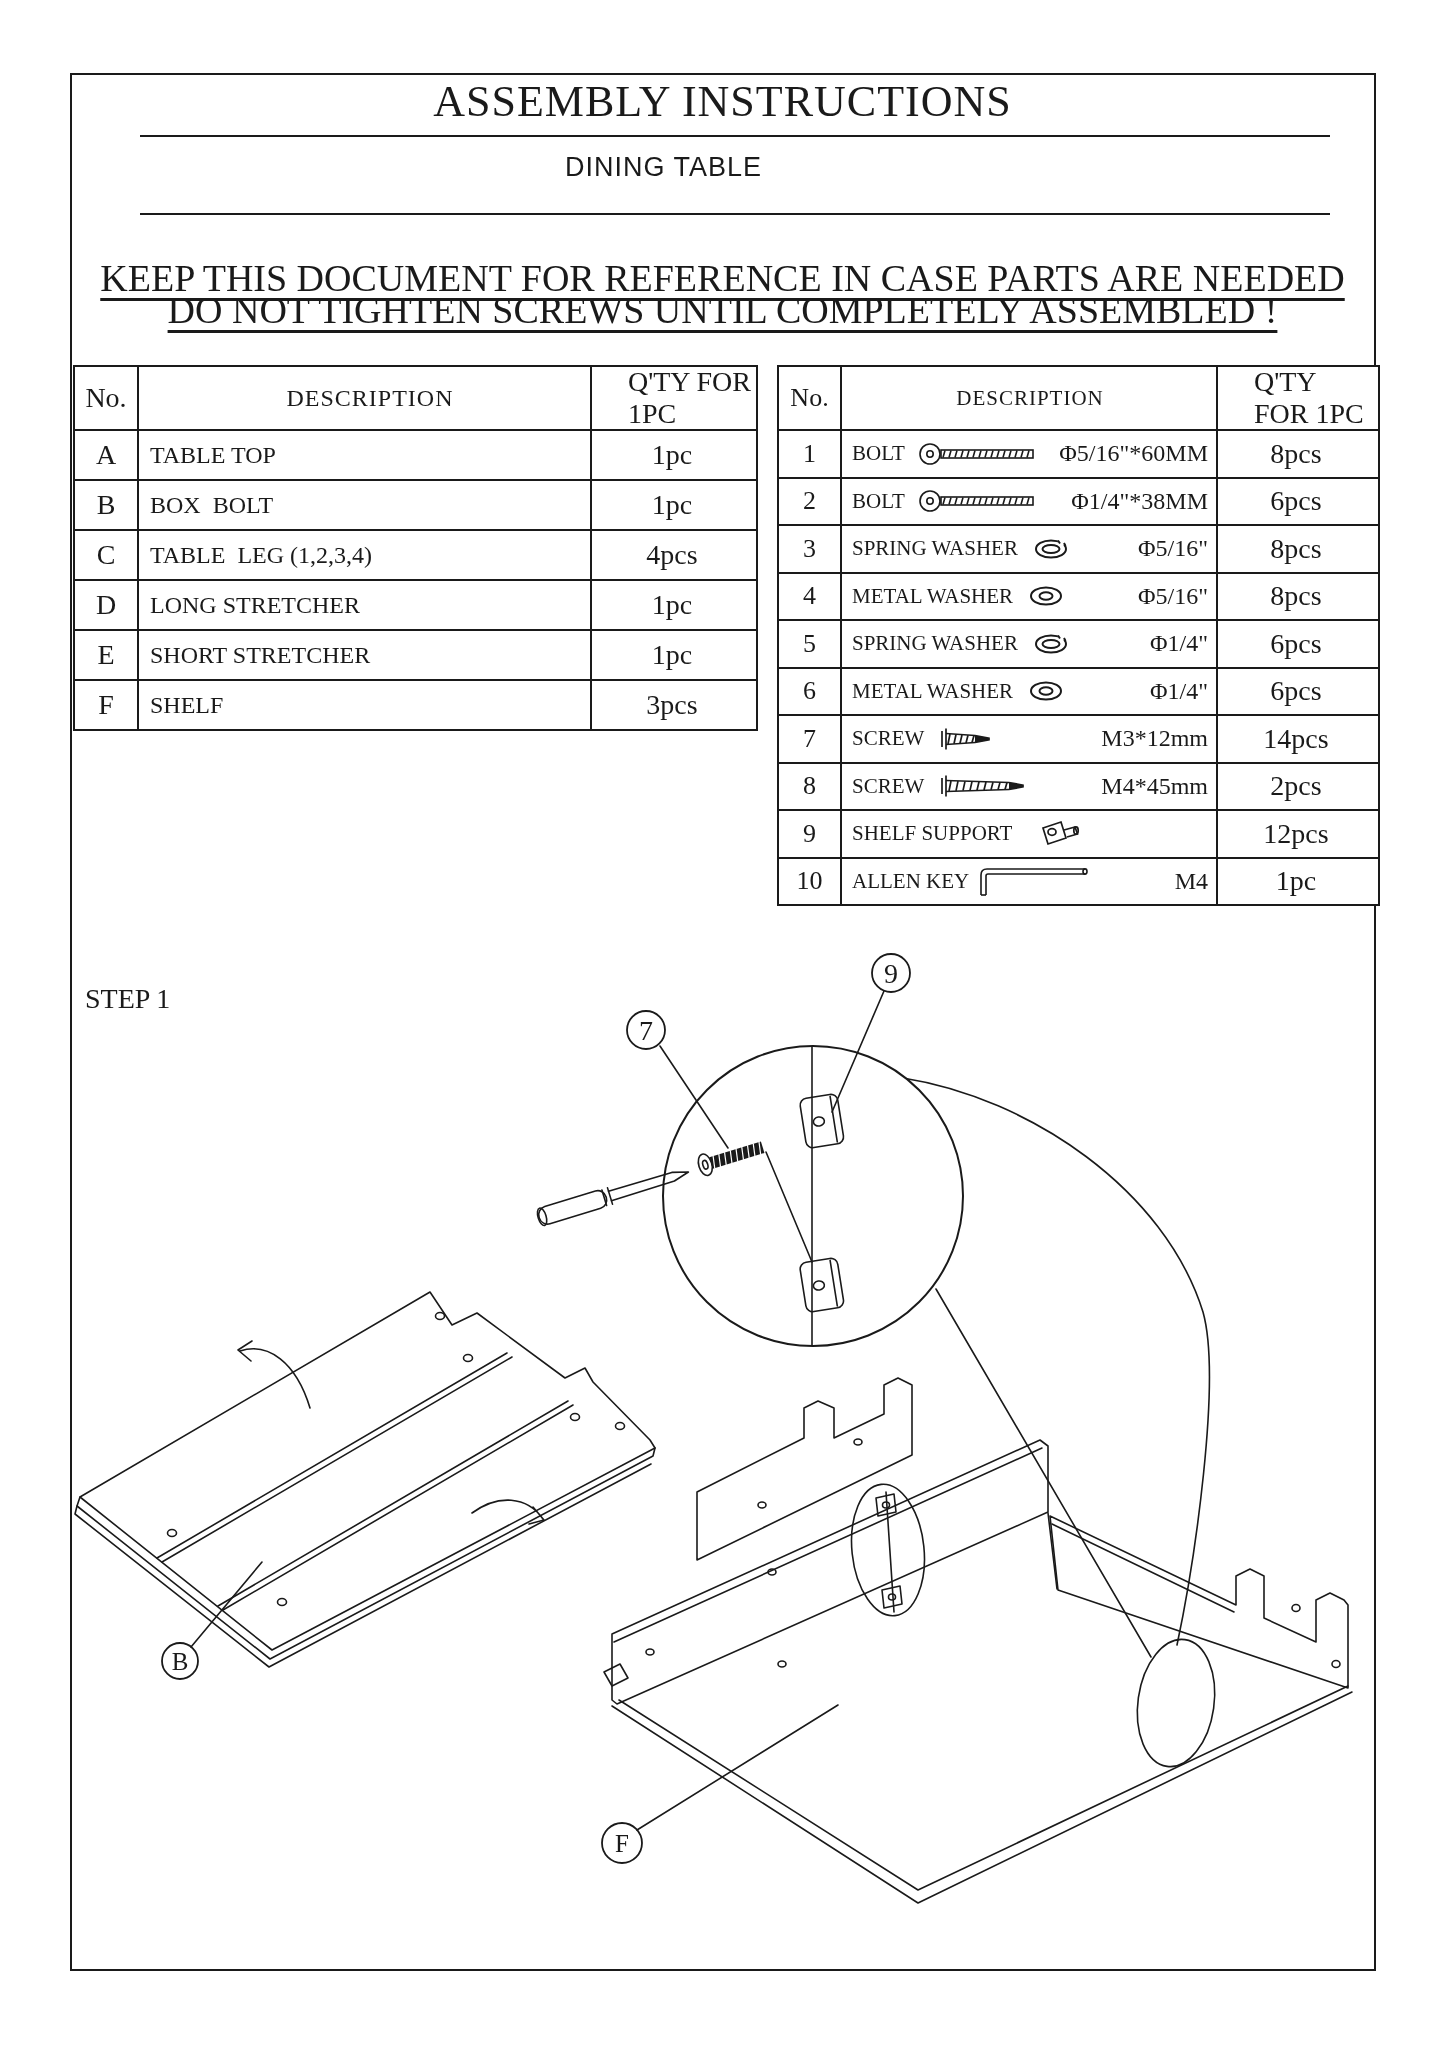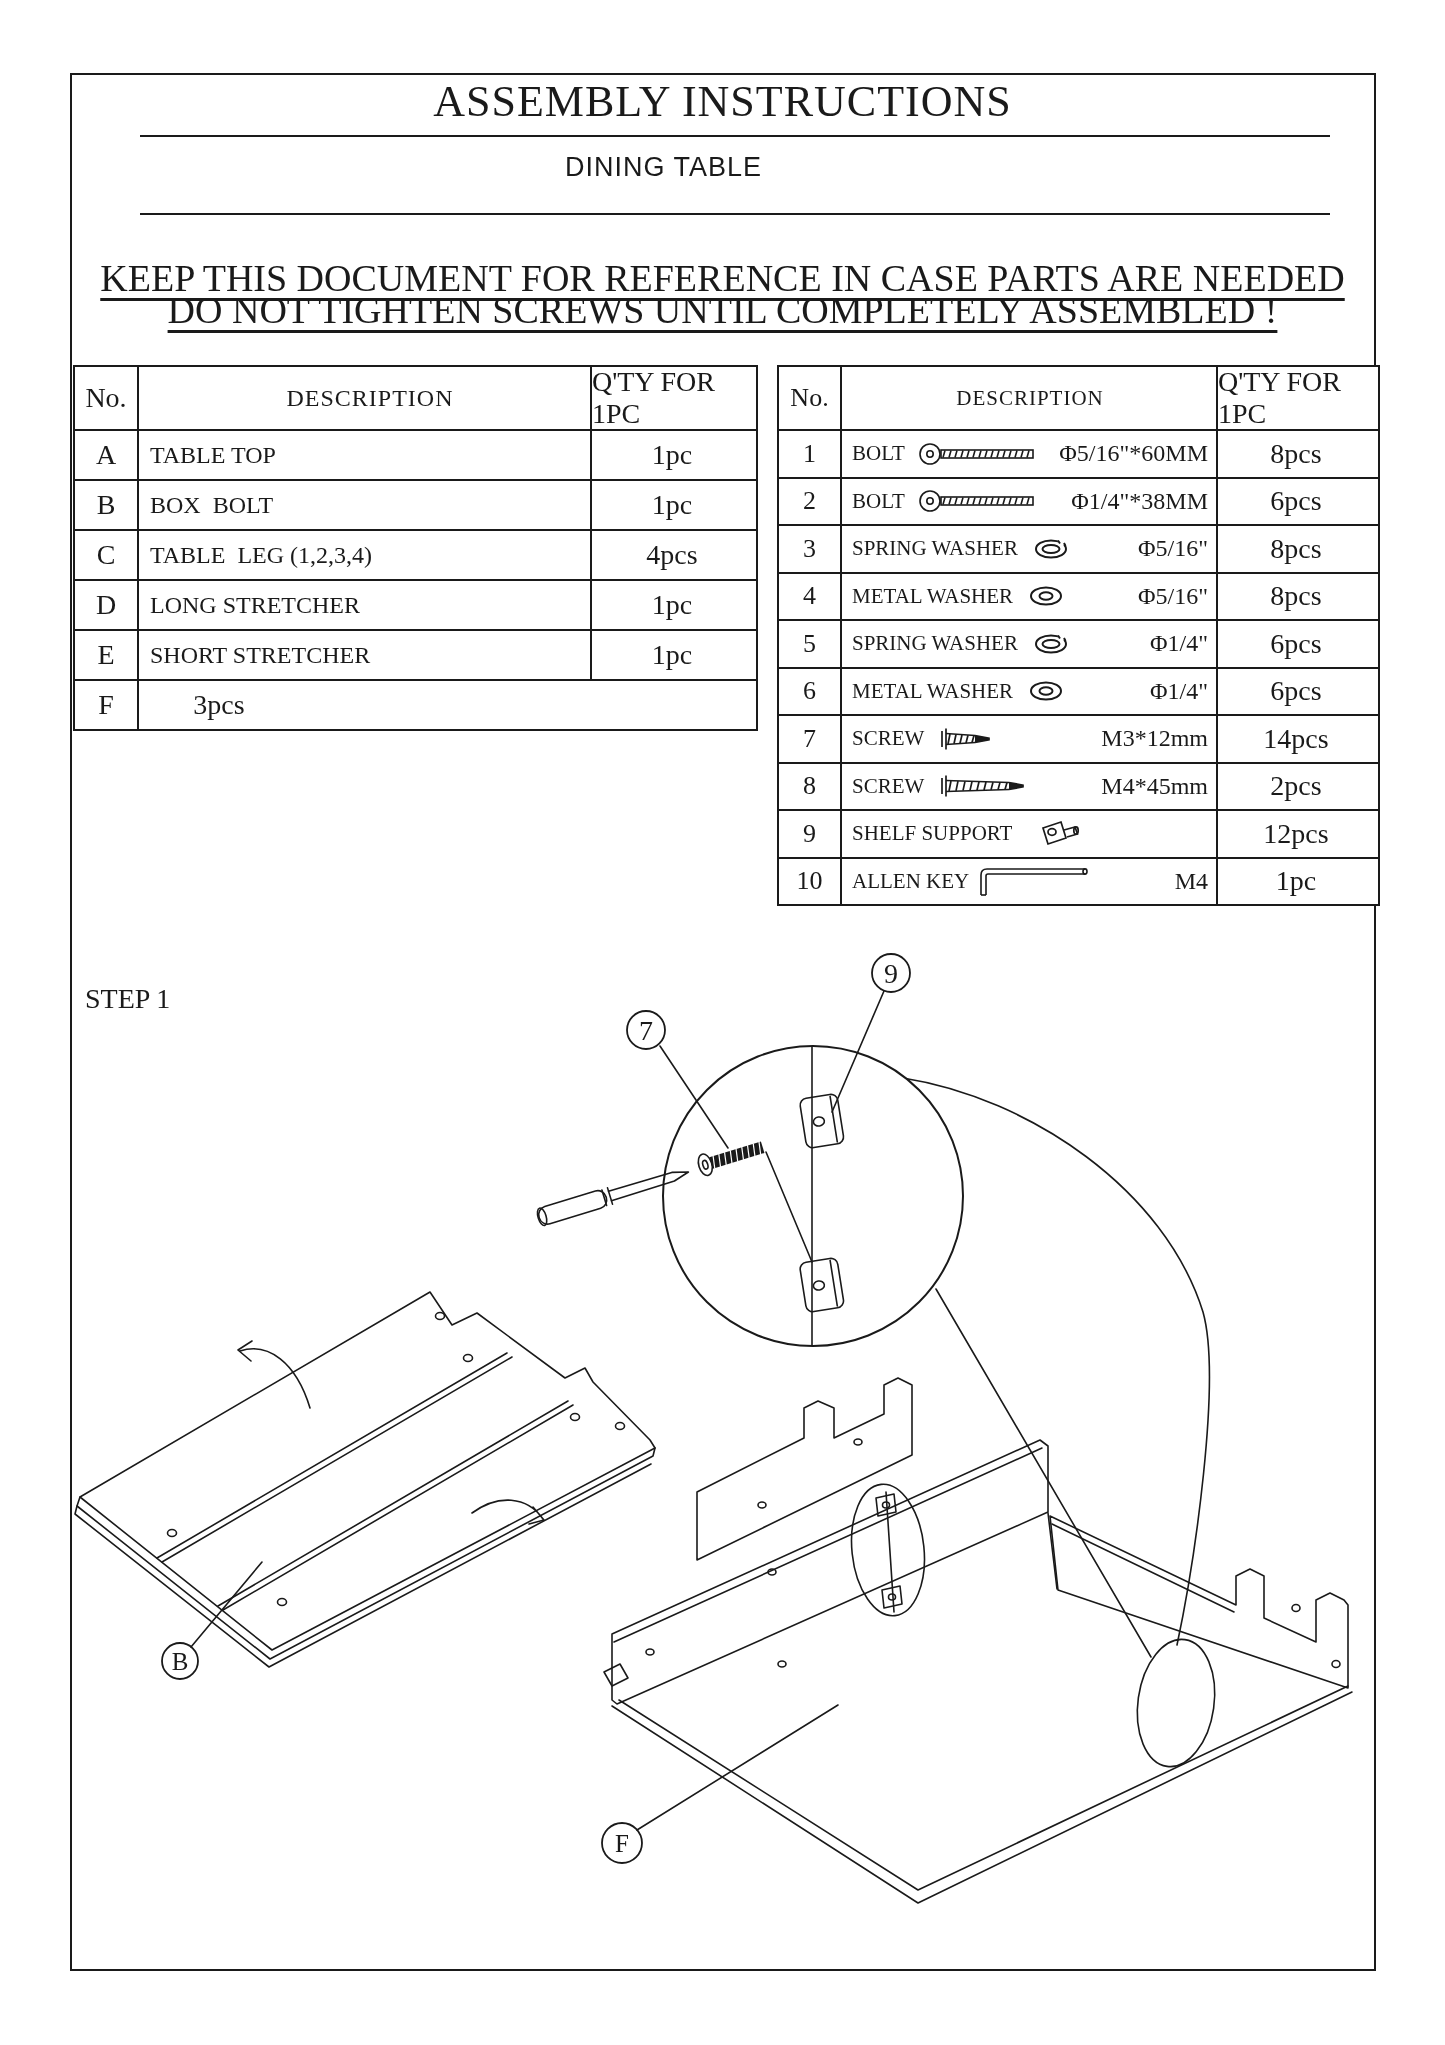--- a/index.html
+++ b/index.html
@@ -15,21 +15,21 @@
   #warn1{top:256px;}
   #warn2{top:288px;}
 
   .ptable{border:2.5px solid #1a1a1a;background:#fff;}
   .trow{display:flex;border-top:2.5px solid #1a1a1a;align-items:stretch;}
   .trow:first-child{border-top:none;}
   .cell{display:flex;align-items:center;justify-content:center;border-left:2.5px solid #1a1a1a;box-sizing:border-box;overflow:hidden;}
   .cell:first-child{border-left:none;}
   .hdr-no{font-size:27px;}
   .hdr-desc{font-size:32px;letter-spacing:1px;}
-  .hdr-qty{font-size:19px;}
+  .hdr-qty{font-size:19px;padding-left:36px;}
   #left-table{left:73px;top:365px;width:681px;}
   #left-table .trow{height:48px;}
   #left-table .trow.hrow{height:62px;}
   #left-table .c-no{width:62px;font-size:28px;}
   #left-table .c-desc{width:453px;justify-content:flex-start;padding-left:11px;font-size:24px;white-space:pre;}
   #left-table .c-qty{width:162px;font-size:28px;}
   #right-table{left:777px;top:365px;width:599px;}
   #right-table .trow{height:45.5px;}
   #right-table .trow.hrow{height:62px;}
   #right-table .c-no{width:61px;font-size:26px;}
@@ -80,20 +80,21 @@
     <div class="cell c-desc">LONG STRETCHER</div>
     <div class="cell c-qty">1pc</div>
   </div>
   <div class="trow">
     <div class="cell c-no">E</div>
     <div class="cell c-desc">SHORT STRETCHER</div>
     <div class="cell c-qty">1pc</div>
   </div>
   <div class="trow">
     <div class="cell c-no">F</div>
+    <div class="cell c-desc">SHELF</div>
     <div class="cell c-qty">3pcs</div>
   </div>
 </div>
 
 <div class="abs ptable" id="right-table">
   <div class="trow hrow">
     <div class="cell c-no hdr-no">No.</div>
     <div class="cell c-desc hdr-desc" style="justify-content:center;">DESCRIPTION</div>
     <div class="cell c-qty hdr-qty">Q'TY FOR 1PC</div>
   </div>

